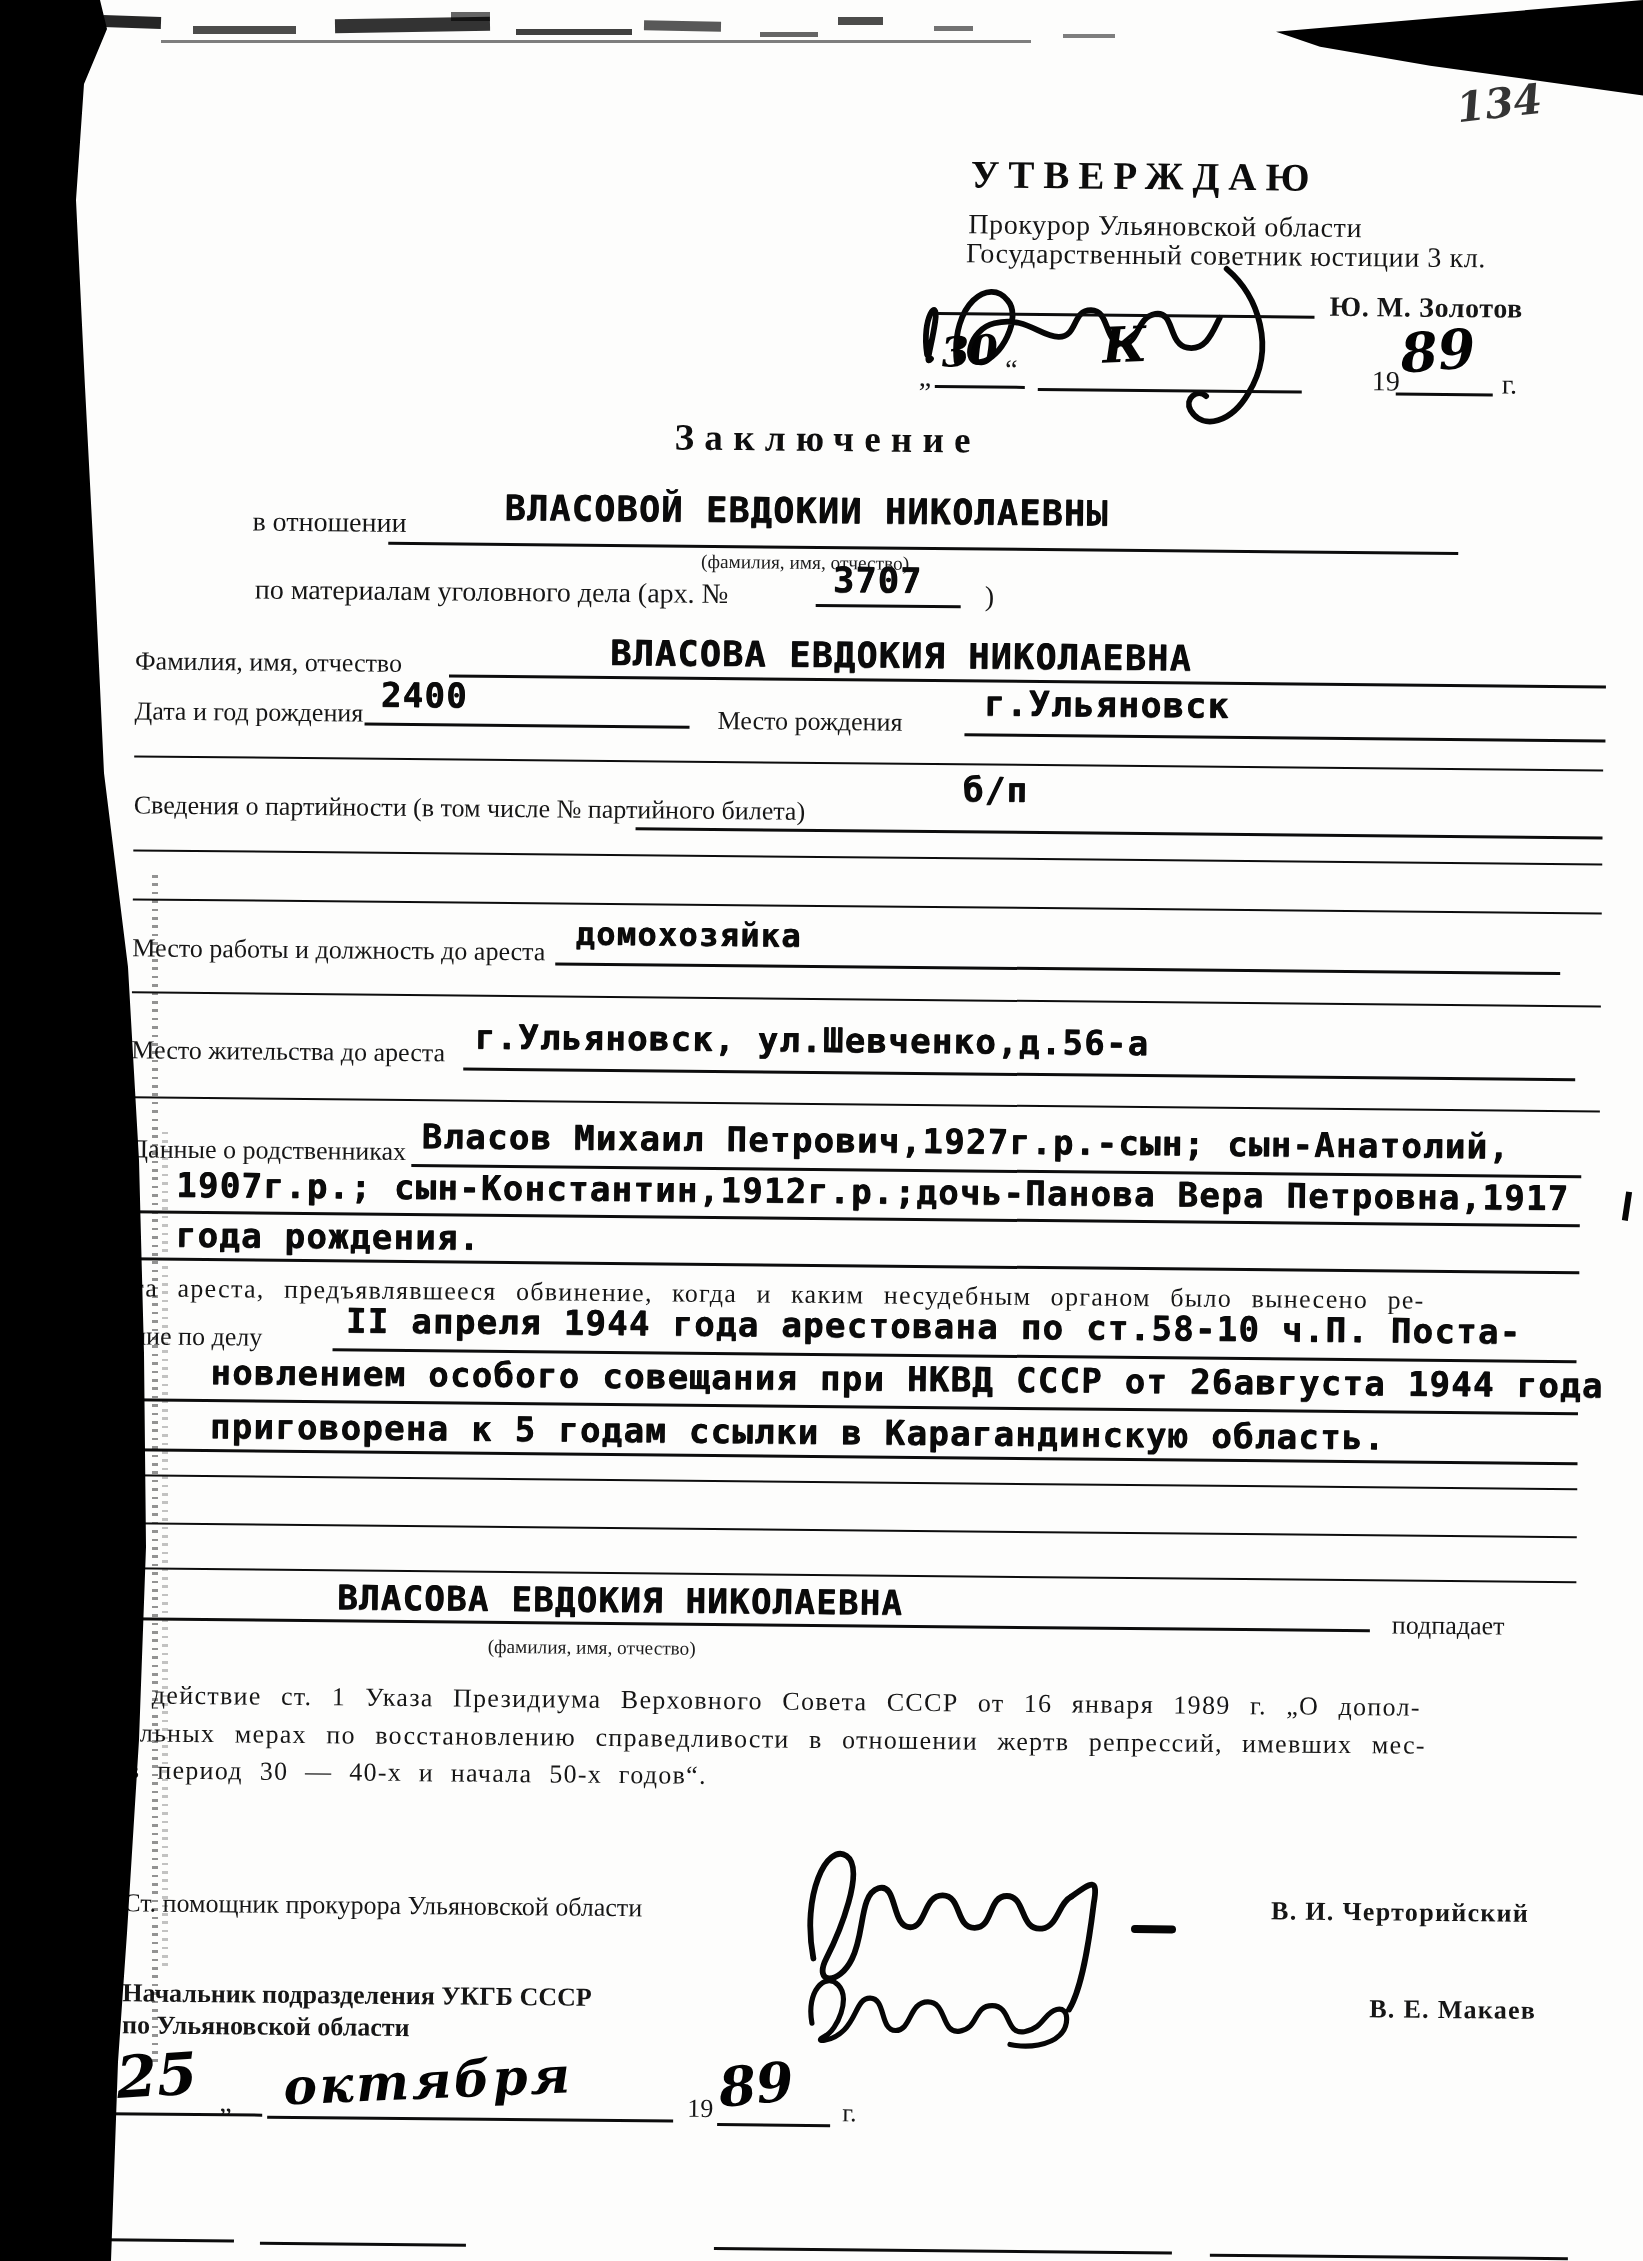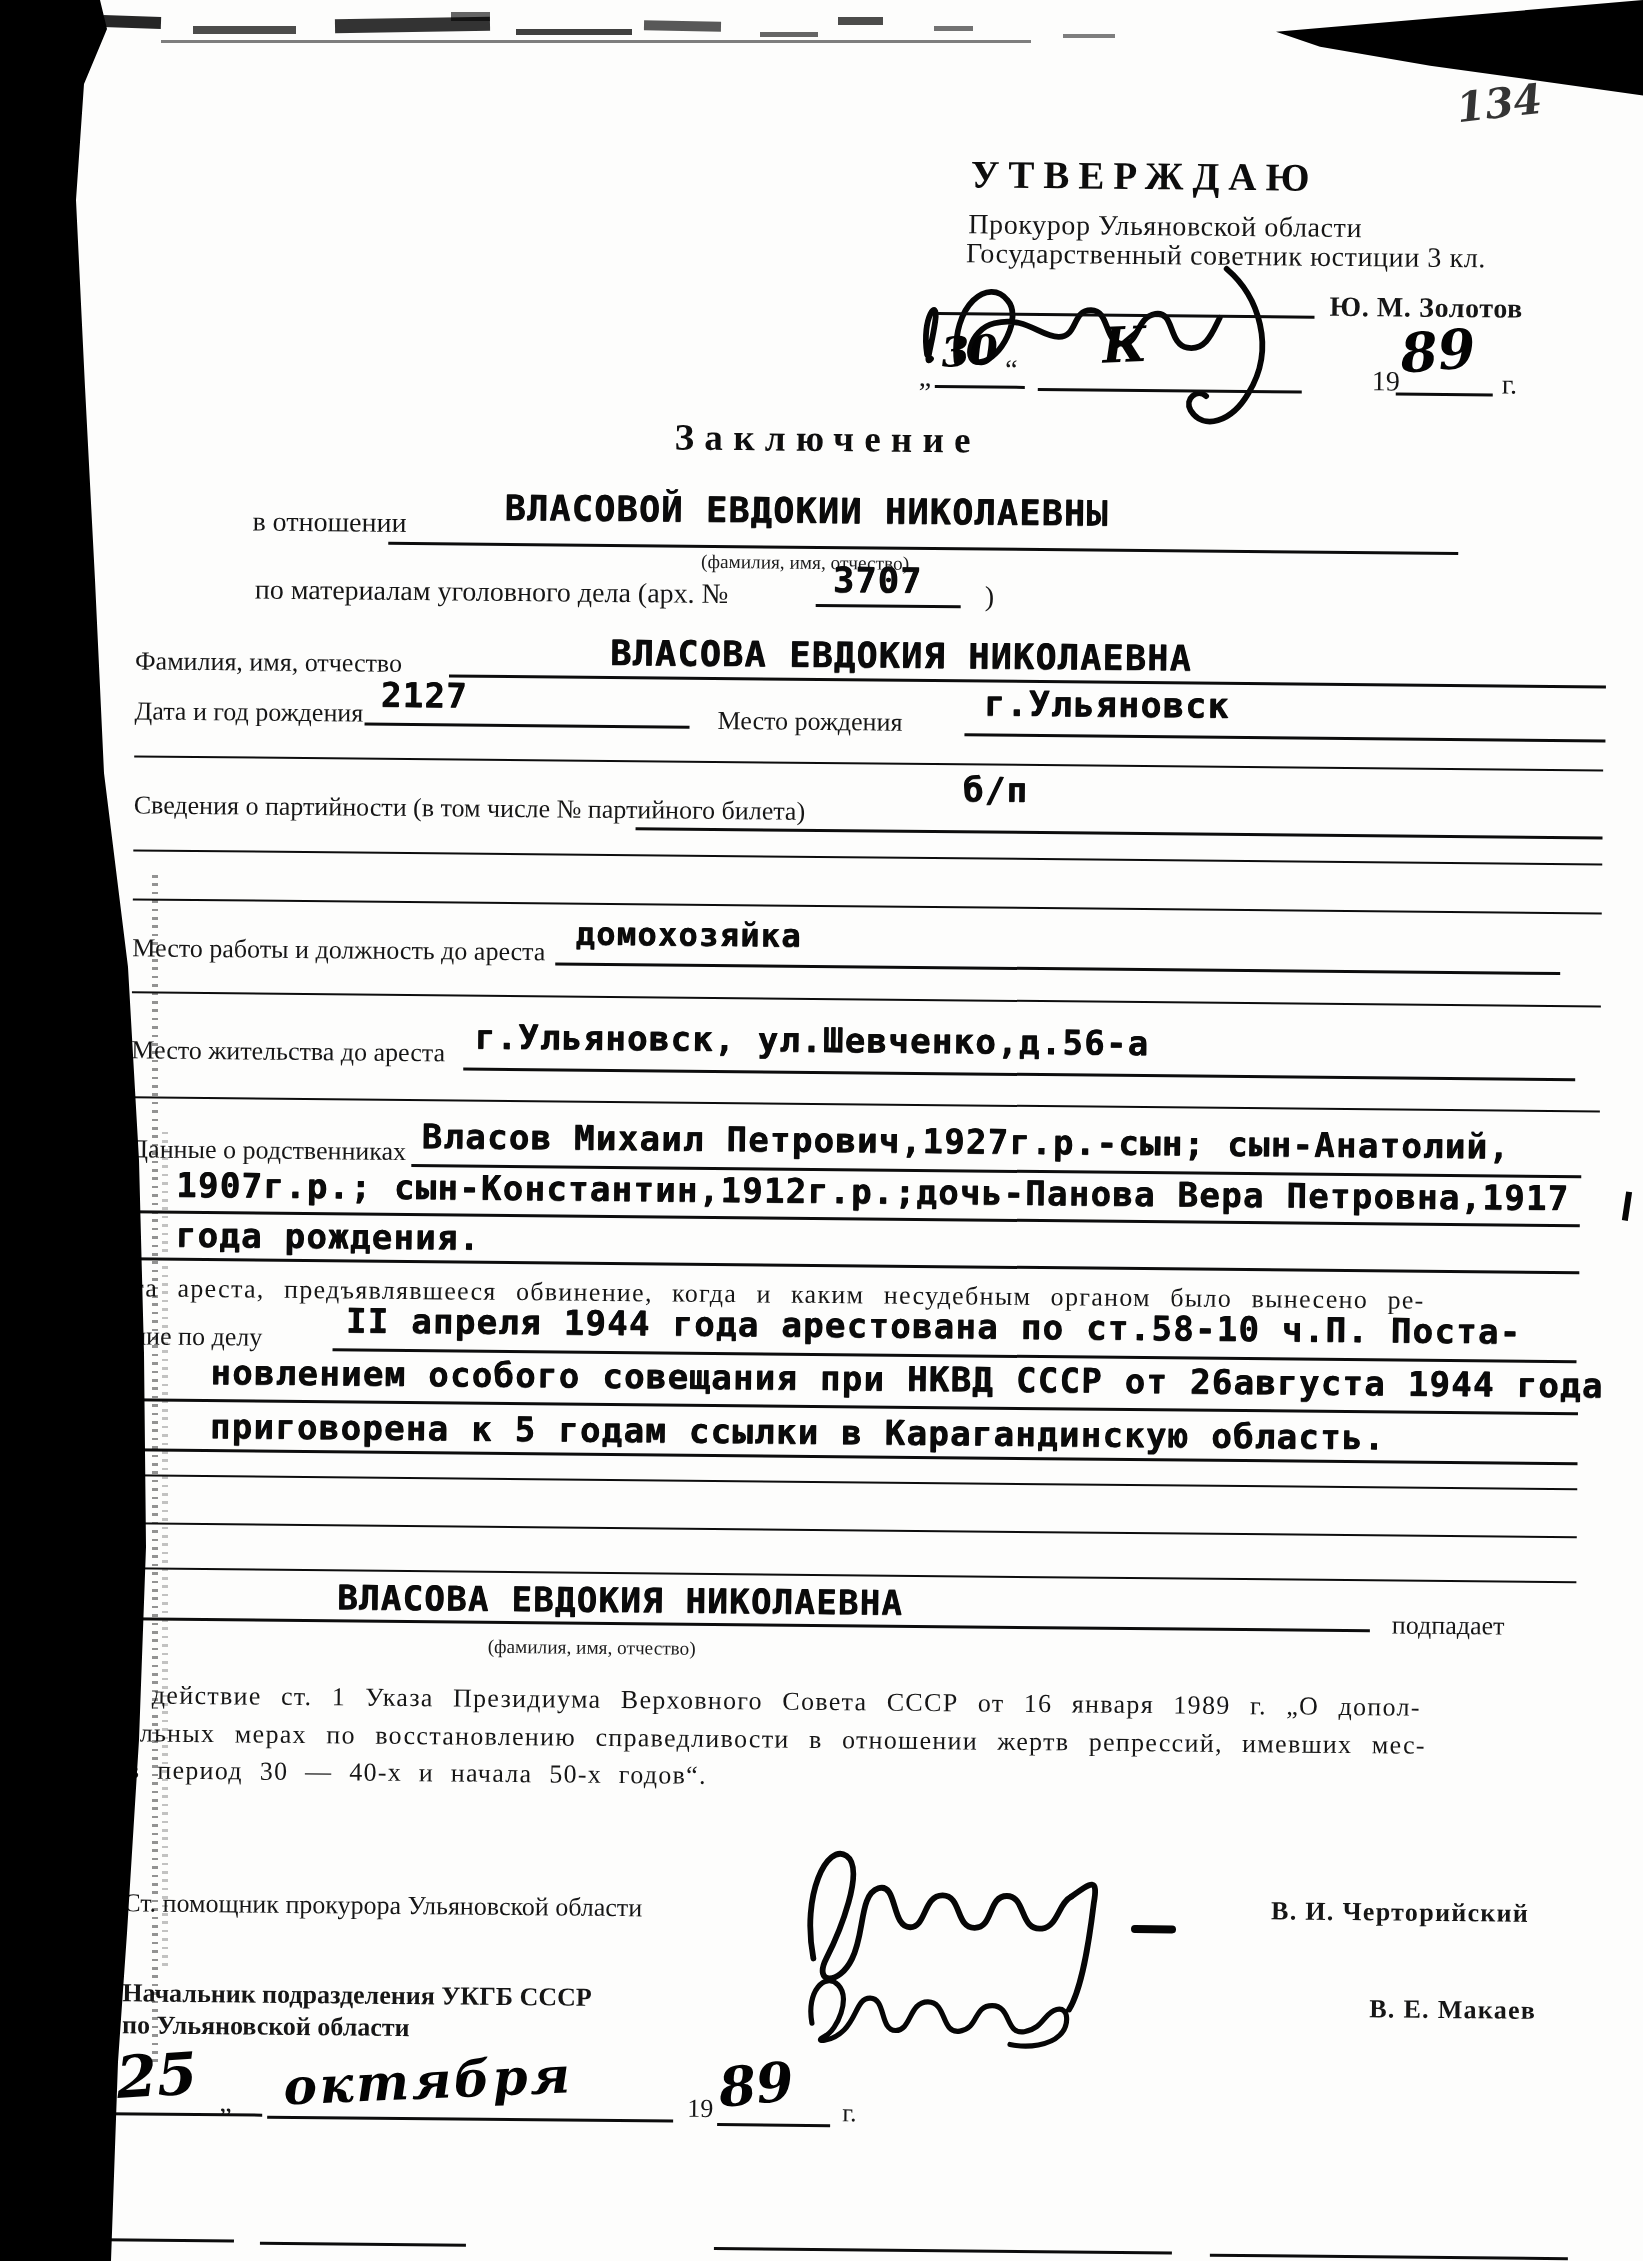--- a/index.html
+++ b/index.html
@@ -79,21 +79,21 @@
     <div class="abs label label-lg" style="left:250px;top:580px;">по материалам уголовного дела (арх. №</div>
     <div class="abs typed" style="left:828px;top:562px;font-size:35px;">3707</div>
     <div class="rule" style="left:811px;top:604px;width:145px;"></div>
     <div class="abs label label-lg" style="left:980px;top:580px;">)</div>
 
     <div class="abs label" style="left:131px;top:654px;">Фамилия, имя, отчество</div>
     <div class="abs typed" style="left:606px;top:637px;font-size:35px;">ВЛАСОВА ЕВДОКИЯ НИКОЛАЕВНА</div>
     <div class="rule" style="left:445px;top:678px;width:1157px;"></div>
 
     <div class="abs label" style="left:131px;top:704px;">Дата и год рождения</div>
-    <div class="abs typed" style="left:377px;top:682px;font-size:34px;">2127</div>
+    <div class="abs typed" style="left:377px;top:682px;font-size:34px;">2400</div>
     <div class="rule" style="left:361px;top:727px;width:325px;"></div>
     <div class="abs label" style="left:714px;top:708px;">Место рождения</div>
     <div class="abs typed" style="left:980px;top:684px;font-size:35px;">г.Ульяновск</div>
     <div class="rule" style="left:961px;top:732px;width:641px;"></div>
 
     <div class="rule thin" style="left:131px;top:762px;width:1469px;"></div>
 
     <div class="abs label" style="left:131px;top:798px;">Сведения о партийности (в том числе № партийного билета)</div>
     <div class="abs typed" style="left:960px;top:771px;font-size:34px;">б/п</div>
     <div class="rule" style="left:633px;top:829px;width:967px;"></div>

